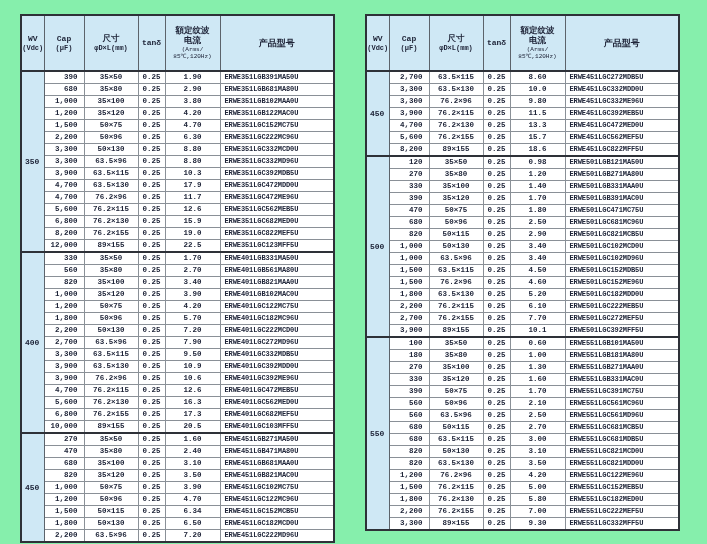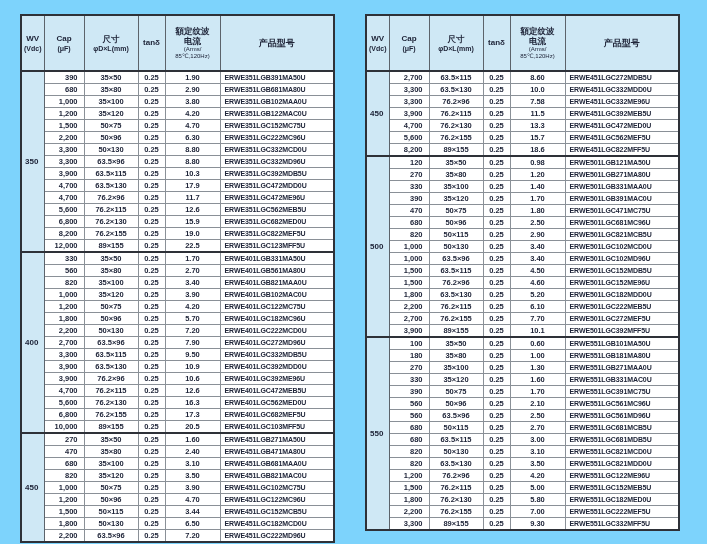--- a/index.html
+++ b/index.html
@@ -8,21 +8,21 @@
     --border-mid:#5c636b;
     --border-light:#8a9097;
     --text:#20263a;
   }
   html,body{margin:0;padding:0;background:#ffffff;}
   body{
     width:707px;height:544px;overflow:hidden;
     font-family:"Liberation Sans","DejaVu Sans",sans-serif;
     color:var(--text);
   }
-  .page{position:relative;width:707px;height:544px;background:#7dd3fc;}
+  .page{position:relative;width:707px;height:544px;background:#86efac;font-family:Liberation Mono, monospace;}
   table.spec{
     position:absolute;top:14px;
     border-collapse:collapse;table-layout:fixed;
     border:2px solid var(--border-dark);
   }
   #t0{left:20px;}
   #t1{left:365px;}
   col.c-wv{width:23px;}
   col.c-cap{width:40px;}
   col.c-size{width:54px;}
@@ -356,21 +356,21 @@
           <td class="cap">1,200</td>
           <td class="size">50×96</td>
           <td class="tand">0.25</td>
           <td class="ripple">4.70</td>
           <td class="part">ERWE451LGC122MC96U</td>
         </tr>
         <tr>
           <td class="cap">1,500</td>
           <td class="size">50×115</td>
           <td class="tand">0.25</td>
-          <td class="ripple">3.44</td>
+          <td class="ripple">6.34</td>
           <td class="part">ERWE451LGC152MCB5U</td>
         </tr>
         <tr>
           <td class="cap">1,800</td>
           <td class="size">50×130</td>
           <td class="tand">0.25</td>
           <td class="ripple">6.50</td>
           <td class="part">ERWE451LGC182MCD0U</td>
         </tr>
         <tr>
@@ -433,21 +433,21 @@
           <td class="cap">3,300</td>
           <td class="size">63.5×130</td>
           <td class="tand">0.25</td>
           <td class="ripple">10.0</td>
           <td class="part">ERWE451LGC332MDD0U</td>
         </tr>
         <tr>
           <td class="cap">3,300</td>
           <td class="size">76.2×96</td>
           <td class="tand">0.25</td>
-          <td class="ripple">7.58</td>
+          <td class="ripple">9.80</td>
           <td class="part">ERWE451LGC332ME96U</td>
         </tr>
         <tr>
           <td class="cap">3,900</td>
           <td class="size">76.2×115</td>
           <td class="tand">0.25</td>
           <td class="ripple">11.5</td>
           <td class="part">ERWE451LGC392MEB5U</td>
         </tr>
         <tr>

